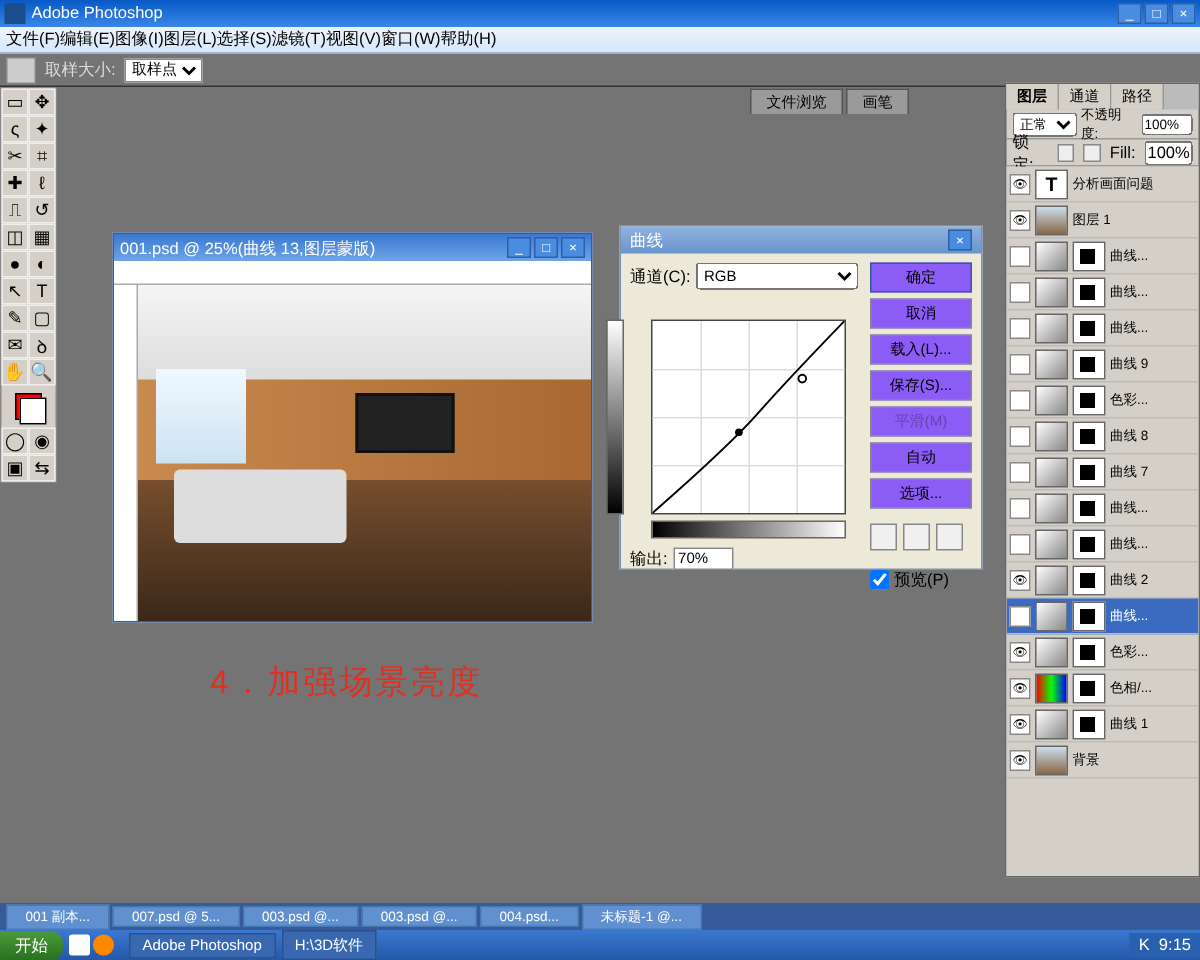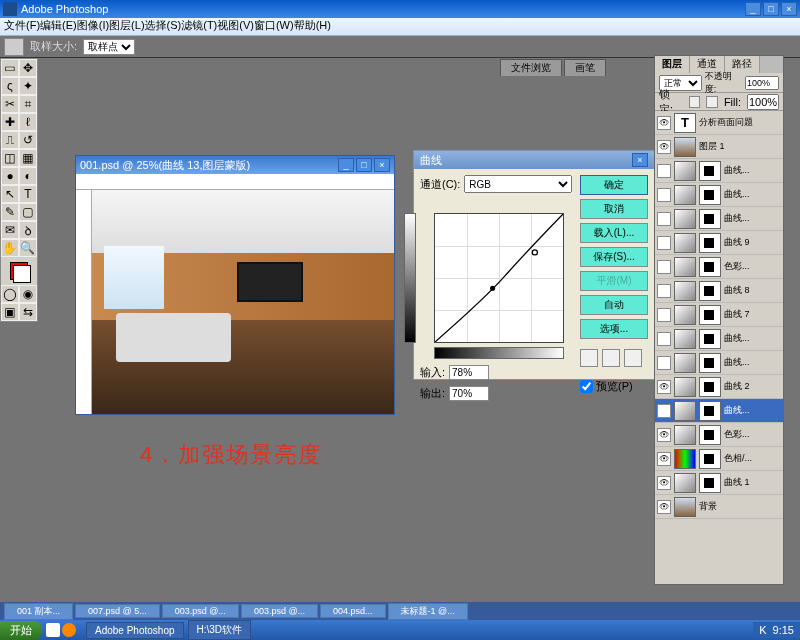--- a/index.html
+++ b/index.html
@@ -47,27 +47,27 @@
 .curves select{height:18px;flex:1;font-size:10px}
 .grid{width:130px;height:130px;background:#fff;border:1px solid #444;position:relative;margin-left:14px}
 .grid::before,.grid::after{content:"";position:absolute;background:#ccc}
 .grid .gl{position:absolute;background:#ddd}
 .grid svg{position:absolute;inset:0}
 .gradbar{height:12px;width:130px;margin-left:14px;margin-top:4px;background:linear-gradient(90deg,#000,#fff);border:1px solid #666;position:relative}
 .gradv{width:12px;height:130px;background:linear-gradient(180deg,#fff,#000);border:1px solid #666;position:absolute;top:0;left:-16px}
 .iorow{margin-top:6px;display:flex;align-items:center;gap:4px;font-size:10px}
 .iorow input{width:40px;height:15px;font-size:10px;border:1px solid #888;padding:0 2px}
 .btns{display:flex;flex-direction:column;gap:4px;width:68px}
-.btns button{height:20px;font-size:10px;background:#5eead4;border:1px solid #888}
+.btns button{height:20px;font-size:10px;background:#8b5cf6;border:1px solid #888}
 .btns button.def{border:1px solid #365a9a}
 .btns .chk{display:flex;align-items:center;gap:3px;margin-top:8px;font-size:10px}
 .eyedrops{display:flex;gap:4px;margin-top:6px}
 .eyedrops .ed{width:18px;height:18px;border:1px solid #888;background:#f0f0f0}
 
-.layers{position:absolute;top:55px;right:16px;width:130px;height:530px;background:#d4d0c8;border:1px solid #666;display:flex;flex-direction:column}
+.layers{position:absolute;top:55px;right:0;width:130px;height:530px;background:#d4d0c8;border:1px solid #666;display:flex;flex-direction:column}
 .layers .tabs{display:flex;height:17px;background:#bbb}
 .layers .tabs .t{padding:1px 7px;font-size:10px;background:#d4d0c8;border-right:1px solid #999}
 .layers .tabs .t.active{background:#d4d0c8;font-weight:bold}
 .layers .opts{display:flex;align-items:center;height:20px;padding:0 4px;gap:3px;font-size:10px;border-bottom:1px solid #999}
 .layers .opts select{height:16px;font-size:9px;width:44px}
 .layers .opts .lbl{font-size:9px}
 .layers .opts input{width:34px;height:14px;font-size:9px}
 .layers .lockrow{display:flex;align-items:center;height:18px;padding:0 4px;gap:6px;font-size:9px;border-bottom:1px solid #999}
 .layers .lockrow .ic{width:12px;height:12px;border:1px solid #888;background:#eee}
 .layers .list{flex:1;overflow:auto;background:#d4d0c8}
@@ -228,24 +228,20 @@
           <div class="gl" style="top:75%;left:0;height:1px;width:100%"></div>
           <svg viewBox="0 0 100 100" preserveAspectRatio="none">
             <path d="M0,100 Q40,65 55,48 T100,0" stroke="#000" stroke-width="1" fill="none"></path>
             <circle cx="45" cy="58" r="2" fill="#000"></circle>
             <circle cx="78" cy="30" r="2" fill="#fff" stroke="#000"></circle>
           </svg>
         </div>
         <div class="gradbar"></div>
       </div>
       <div class="iorow">
-          <span>输入:</span>
-          <input value="78%" style="">
-        </div>
-      <div class="iorow">
           <span>输出:</span>
           <input value="70%" style="">
         </div>
     </div>
     <div class="btns">
       <button class="def">确定</button>
       <button>取消</button>
       <button>载入(L)...</button>
       <button>保存(S)...</button>
       <button disabled="">平滑(M)</button>

